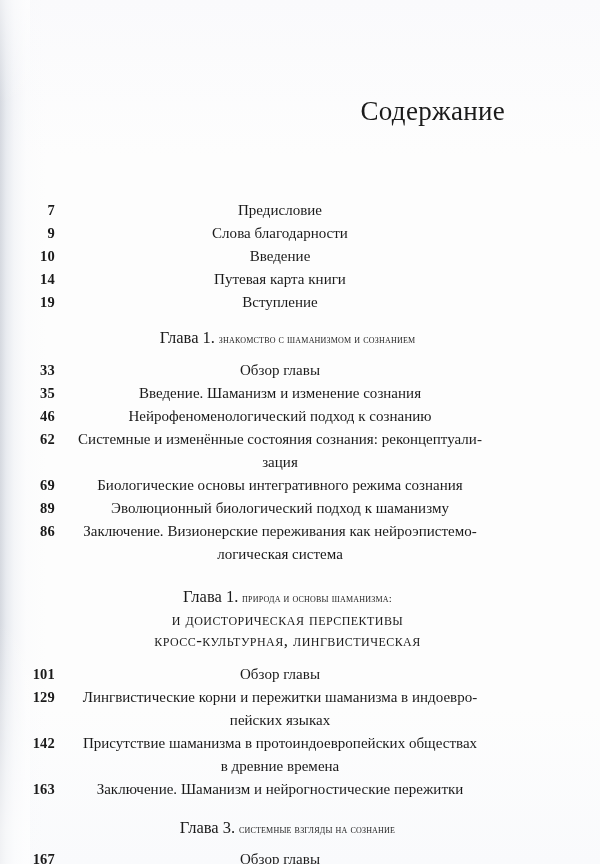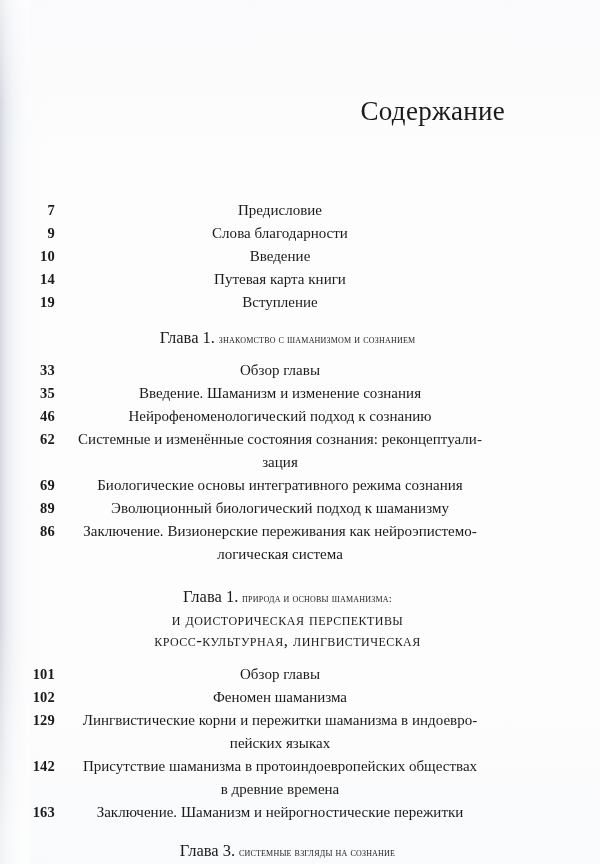--- a/index.html
+++ b/index.html
@@ -226,24 +226,20 @@
       <span class="ch-line">кросс-культурная, лингвистическая</span>
     </div>
     <div class="gap-after-ch2"></div>
 
     <div>
       <div class="entry">
         <span class="num">101</span>
         <span class="title"><span>Обзор главы</span></span>
       </div>
       <div class="entry">
-        <span class="num">102</span>
-        <span class="title"><span>Феномен шаманизма</span></span>
-      </div>
-      <div class="entry">
         <span class="num">129</span>
         <span class="title">
           <span>Лингвистические корни и пережитки шаманизма в индоевро-</span>
           <span class="cont">пейских языках</span>
         </span>
       </div>
       <div class="entry">
         <span class="num">142</span>
         <span class="title">
           <span>Присутствие шаманизма в протоиндоевропейских обществах</span>

